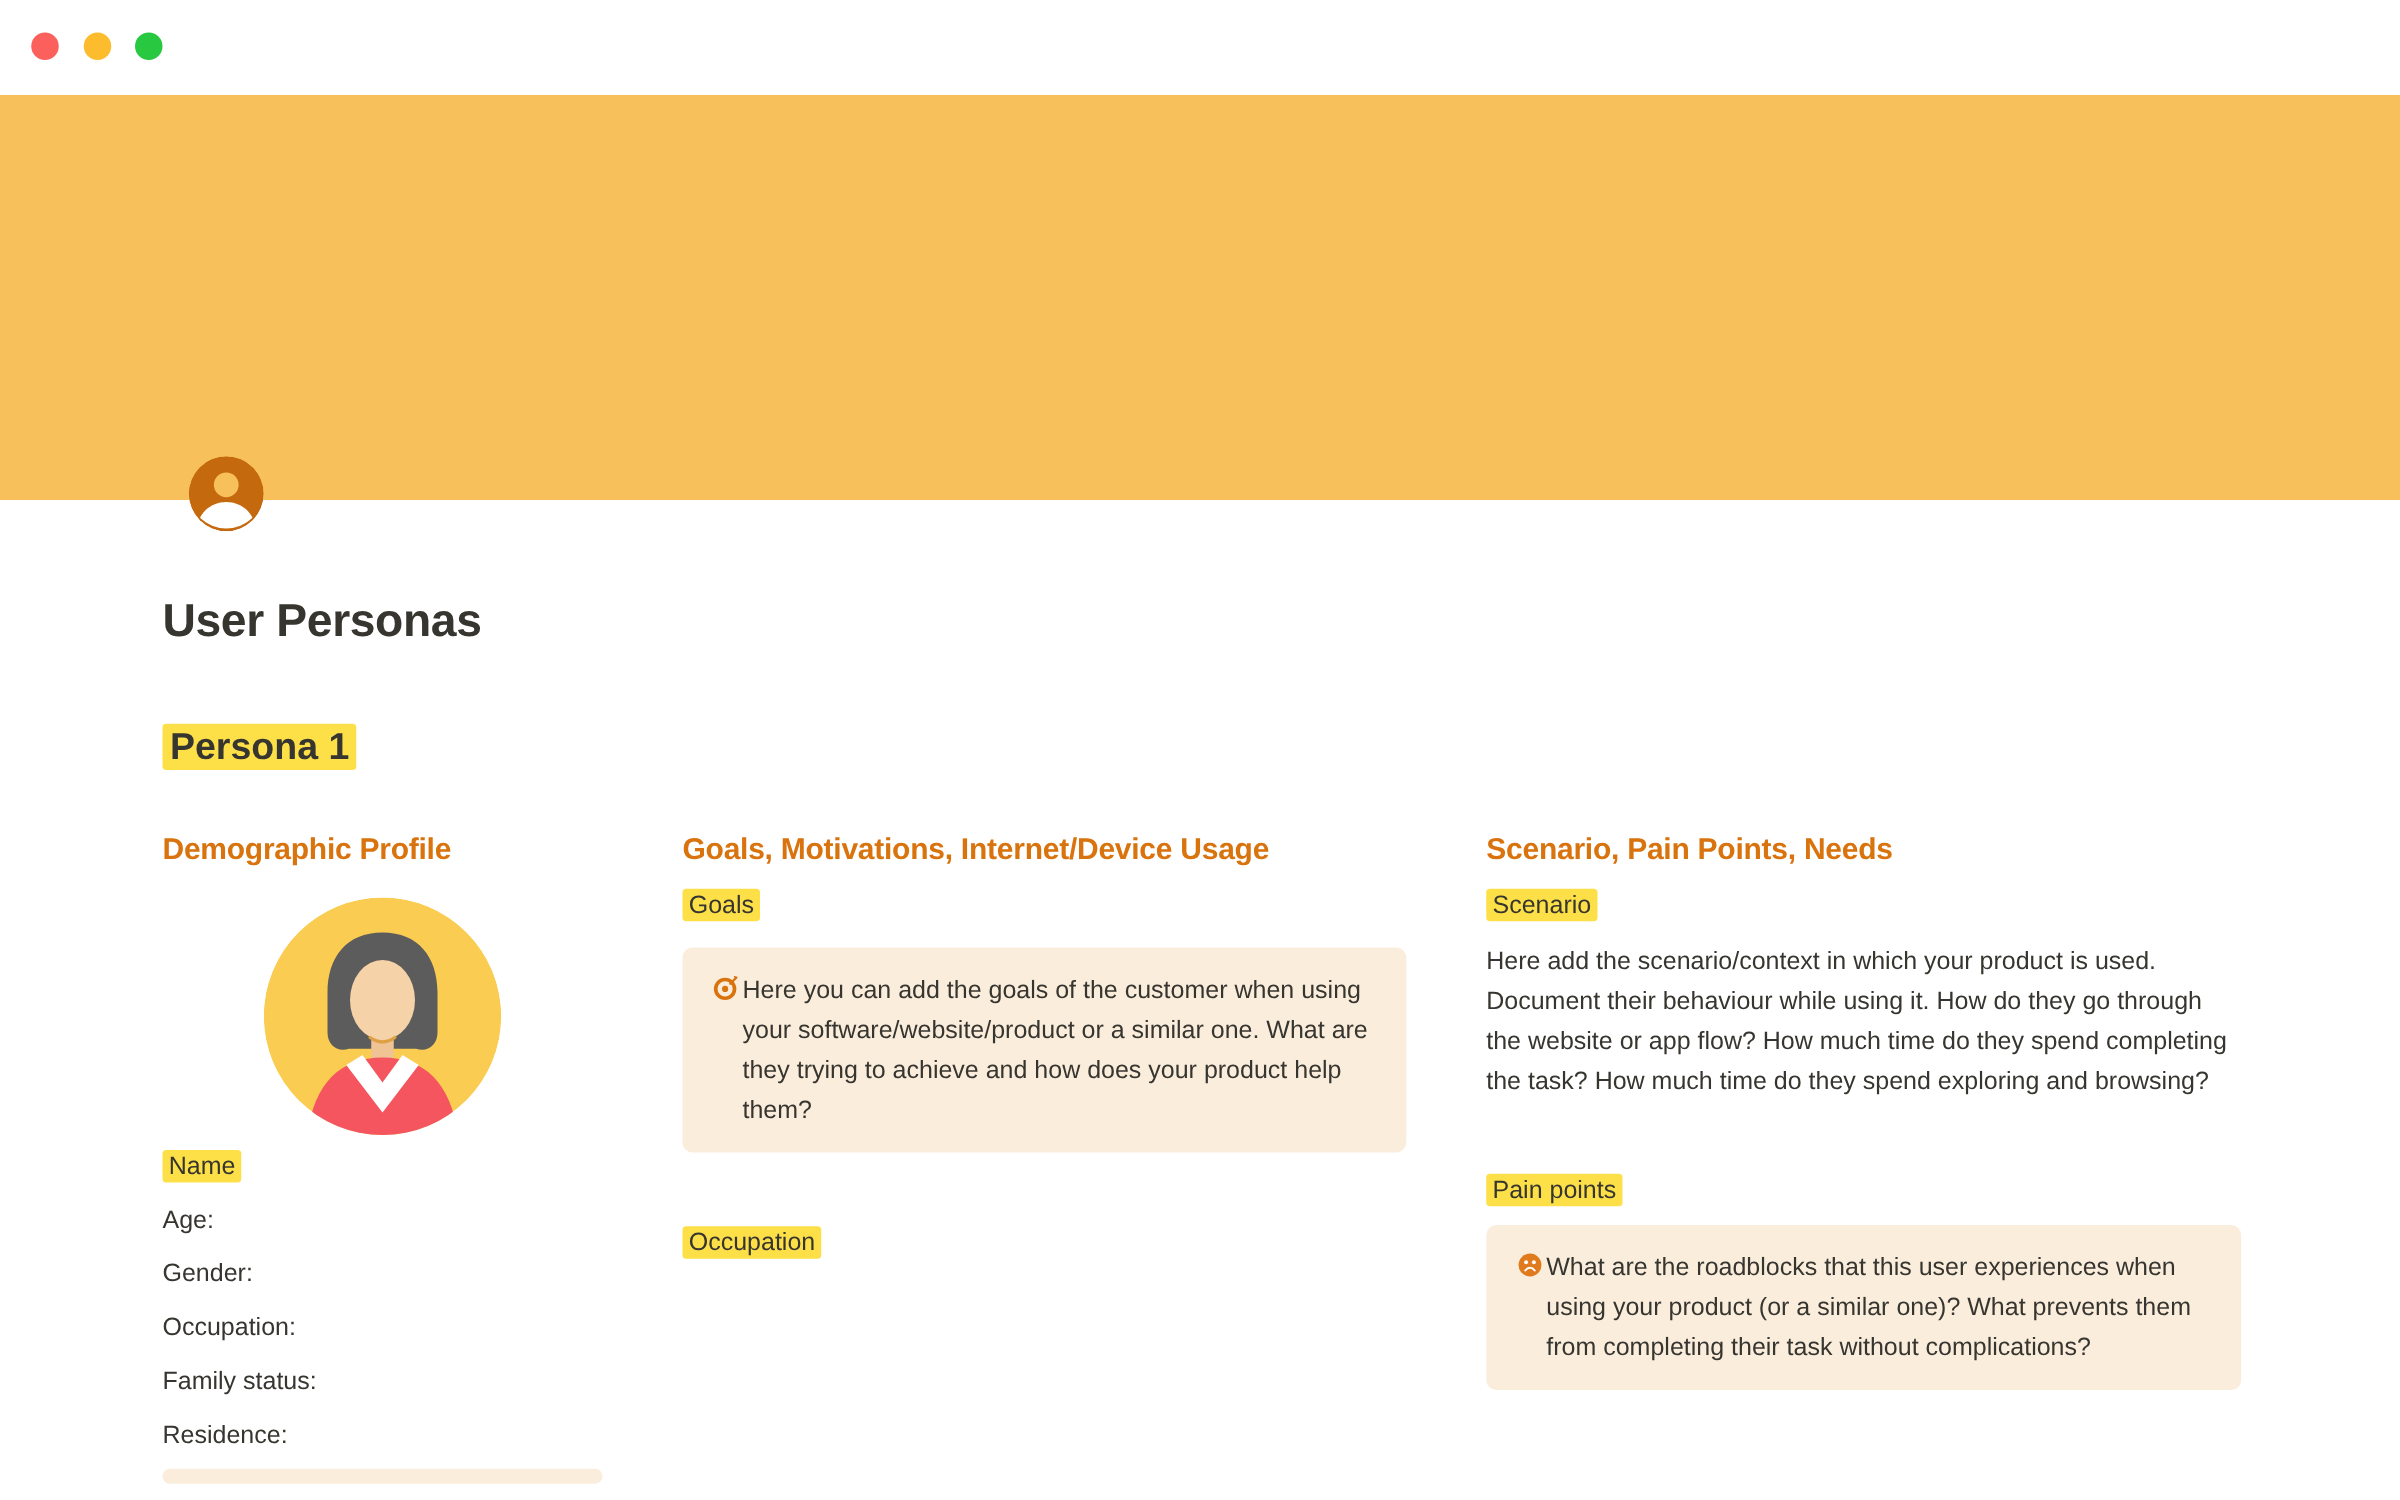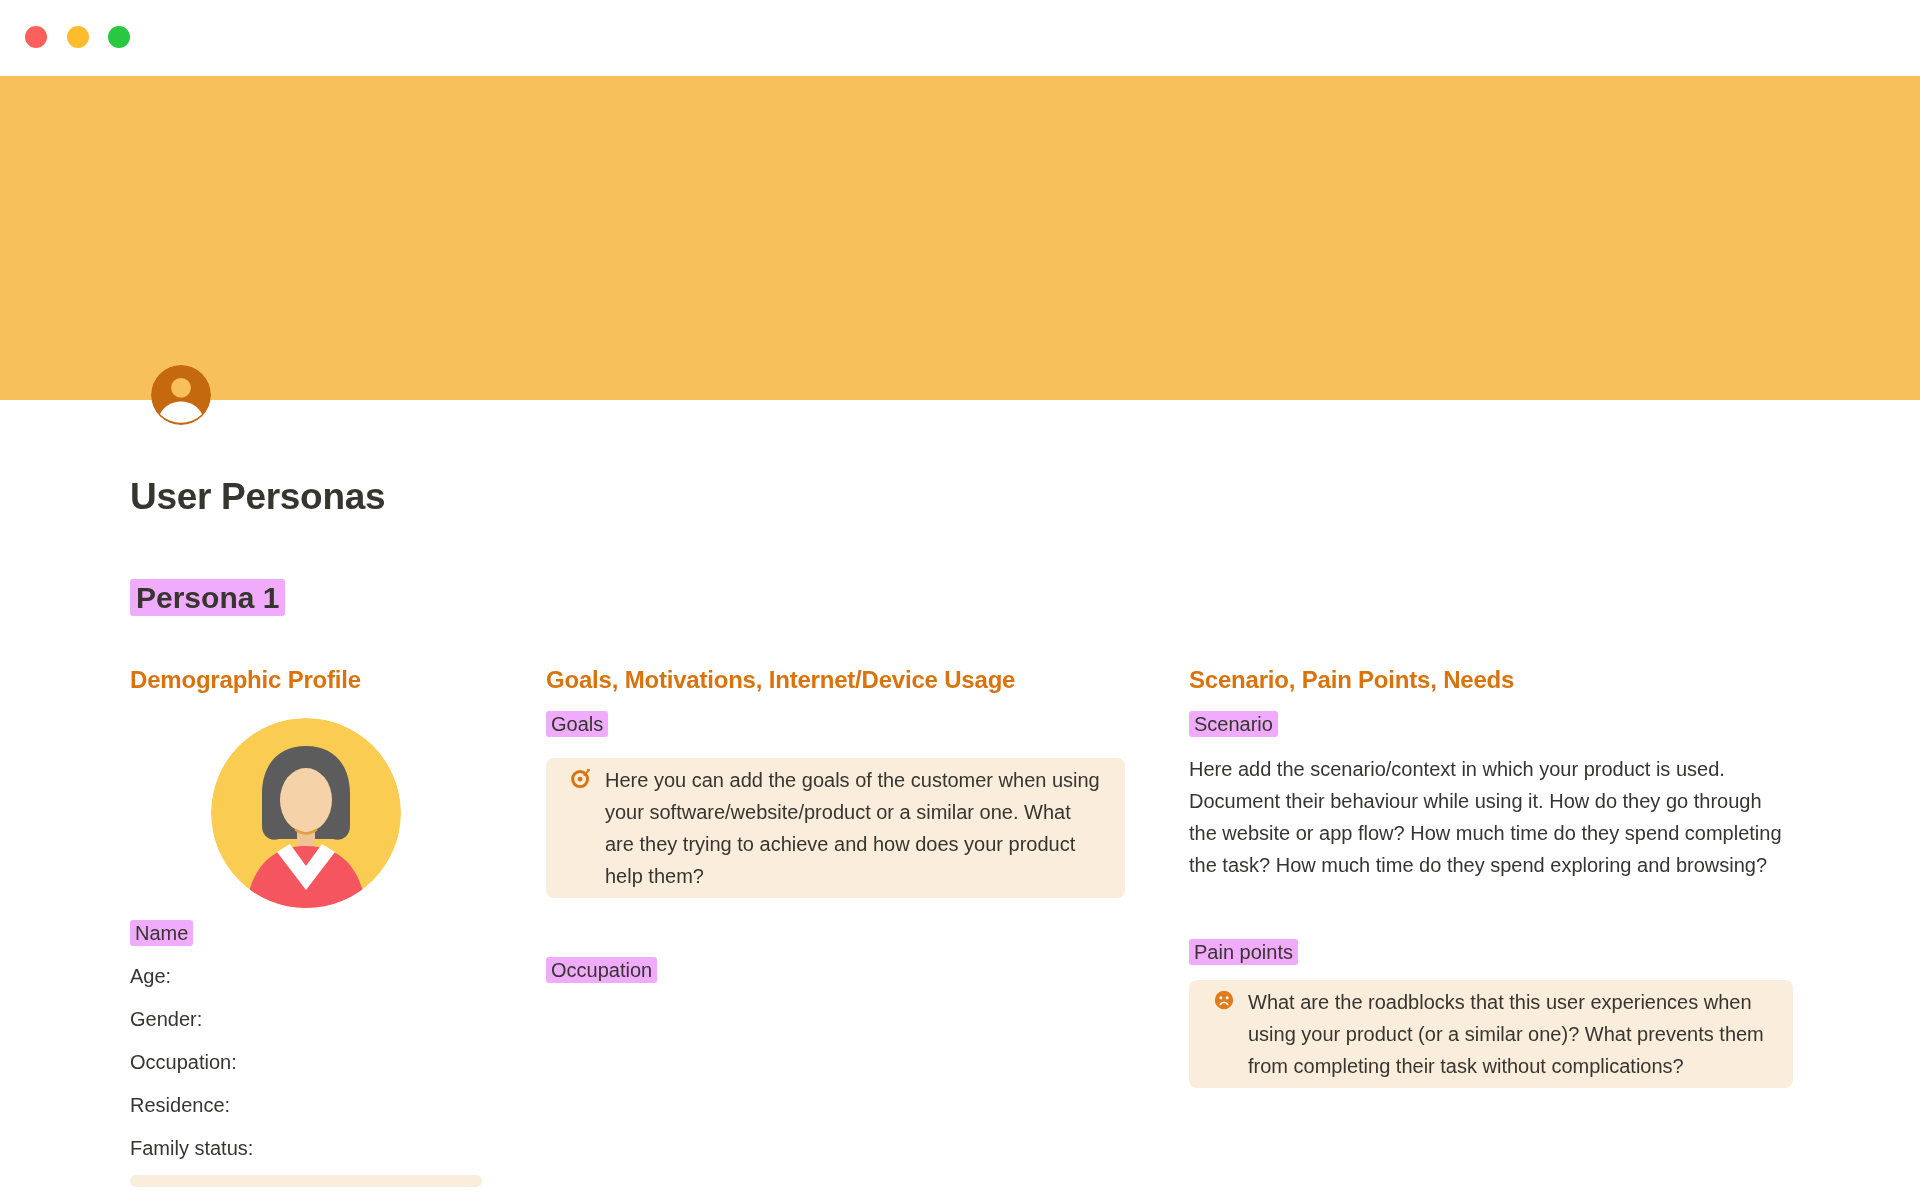--- a/index.html
+++ b/index.html
@@ -7,34 +7,34 @@
   .titlebar{height:76px;background:#ffffff;position:relative;}
   .dot{position:absolute;top:26px;width:22px;height:22px;border-radius:50%;}
   .dot.red{left:25px;background:#FC605C;}
   .dot.yellow{left:67px;background:#FDBC2E;}
   .dot.green{left:108px;background:#28C840;}
   .banner{height:324px;background:#F8C05A;}
   .content{position:relative;padding:0 127px 0 130px;}
   .page-icon{position:absolute;top:-41px;left:145px;width:72px;height:72px;}
   h1.page-title{margin:0;padding-top:68px;font-size:37px;line-height:58px;font-weight:700;letter-spacing:-0.3px;color:#37352F;}
   h2.section-heading{margin:54px 0 0;font-size:30px;line-height:36px;font-weight:700;color:#37352F;}
-  .hl{background:#f0abfc;border-radius:3px;padding:2px 6px;}
+  .hl{background:#fde047;border-radius:3px;padding:2px 6px;}
   .columns{display:flex;gap:64px;margin-top:47px;align-items:flex-start;}
   .col1{width:352px;}
   .col2{width:579px;}
   .col3{width:604px;}
   h3.col-heading{margin:0;font-size:24px;line-height:34px;font-weight:700;color:#D9730D;letter-spacing:-0.2px;}
   .avatar{width:190px;height:190px;margin:21px auto 0;display:block;}
   .label-row{margin:14px 0 0;font-size:20px;line-height:27px;}
   .label-row .hl{padding:2px 5px;font-weight:400;}
   .name-row{margin-top:12px;}
   .fields{margin-top:13px;}
   .fields p{margin:0 0 11px;font-size:20px;line-height:32px;}
   .peach-bar{height:12px;border-radius:8px;background:#FAEDDC;margin-top:8px;}
-  .callout{display:flex;gap:13px;background:#FAEDDC;border-radius:8px;padding:6px 24px;margin-top:20px;box-sizing:border-box;}
+  .callout{display:flex;gap:2px;background:#FAEDDC;border-radius:8px;padding:18px 24px;margin-top:20px;box-sizing:border-box;}
   .callout .ico{flex:0 0 auto;margin-top:3px;line-height:0;}
   .callout-text{font-size:20px;line-height:32px;color:#37352F;}
   .para{margin:15px 0 0;font-size:20px;line-height:32px;color:#37352F;}
   .label-motivations{margin-top:59px;}
   .label-pain{margin-top:58px;}
   .col3 .callout{margin-top:14px;}
 </style>
 </head>
 <body>
 
@@ -90,22 +90,22 @@
             <path d="M85 112 q10 7 20 0" stroke="#DFA043" stroke-width="2.5" fill="none" stroke-linecap="round"></path>
           </g>
         </svg>
 
         <p class="label-row name-row"><span class="hl">Name</span></p>
 
         <div class="fields">
           <p>Age:</p>
           <p>Gender:</p>
           <p>Occupation:</p>
+          <p>Family status:</p>
           <p>Residence:</p>
-          <p>Family status:</p>
         </div>
 
         <div class="peach-bar"></div>
       </div>
 
       <div class="col2">
         <h3 class="col-heading">Goals, Motivations, Internet/Device Usage</h3>
 
         <p class="label-row"><span class="hl">Goals</span></p>
 

